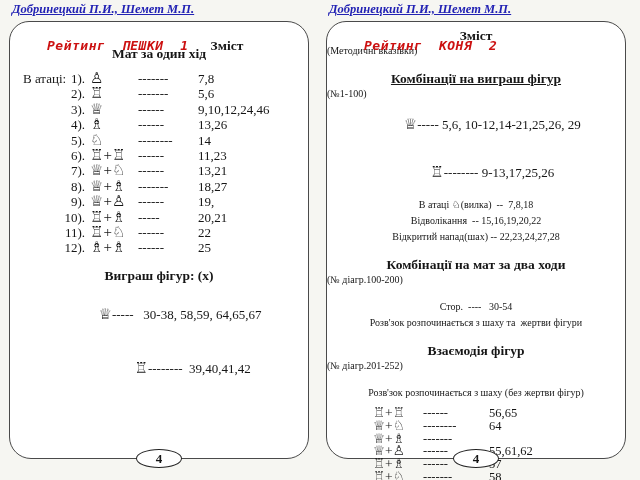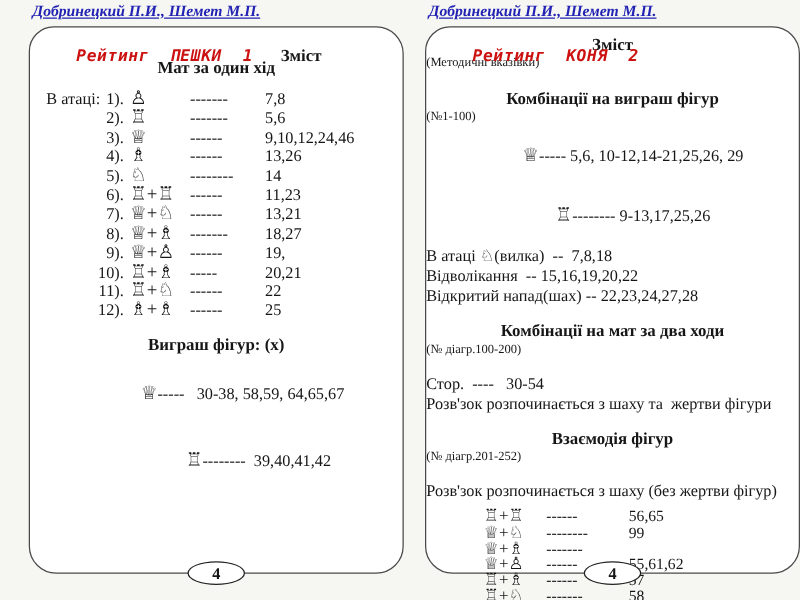--- a/index.html
+++ b/index.html
@@ -7,21 +7,21 @@
     --page-bg:#ffffff; --backdrop:#f6f6f2; --border:#4a4a4a;
   }
   *{box-sizing:border-box;}
   html,body{margin:0;padding:0;}
   body{
     width:640px;height:480px;overflow:hidden;
     background:var(--backdrop);
     font-family:"Liberation Serif", serif;
     color:var(--ink);
   }
-  .spread{display:flex;gap:17px;padding:2px 7px 0 23px;}
+  .spread{display:flex;gap:17px;padding:2px 7px 0 9px;}
   .col{position:relative;width:300px;flex:0 0 300px;}
   .author{
     color:var(--author-blue);
     font-weight:bold;font-style:italic;
     font-size:12.5px;line-height:15px;
     text-decoration:underline;
     padding-left:3px;white-space:pre;
   }
   .pagebox{
     position:relative;margin-top:4px;height:438px;
@@ -50,32 +50,32 @@
   .mate-list{padding-left:50px;}
   .lrow{display:grid;grid-template-columns:30px 48px 60px 112px;align-items:baseline;height:15.4px;font-size:13px;}
   .lrow .num{text-align:right;padding-right:5px;}
   .lrow .pg{text-align:left;}
   .extra{margin-top:13px;padding-left:13px;}
   .xrow{font-size:13px;line-height:16px;white-space:pre;}
   .win-rows{margin-top:5px;}
   .wrow{font-size:13px;line-height:18px;white-space:pre;}
   
   .crow{font-size:13px;line-height:16px;text-align:center;white-space:pre;}
-  .cline{font-size:13px;line-height:16px;text-align:left;white-space:pre;}
+  .cline{font-size:10px;line-height:16px;text-align:center;white-space:pre;}
   .pairs{margin-left:46px;margin-top:5px;}
   .prow{display:grid;grid-template-columns:50px 66px 1fr;align-items:baseline;height:12.8px;font-size:12.5px;}
   .prow .piece{font-size:13.5px;}
   .oval{
     position:absolute;left:50%;bottom:-10px;transform:translateX(-50%);
     width:46px;height:19px;background:var(--page-bg);
     border:1.4px solid #222;border-radius:50%;
     text-align:center;font-weight:bold;font-size:13px;line-height:18px;
   }
   .mt6{margin-top:6px;} .mt12{margin-top:12px;}
-  .mt13{margin-top:13px;} .mt24{margin-top:24px;}
+  .mt13{margin-top:13px;text-decoration:underline;} .mt24{margin-top:24px;}
 </style>
 </head>
 <body>
 
 <div class="spread">
 
   <section class="col">
     <div class="author">Добринецкий П.И., Шемет М.П.</div>
     <div class="pagebox">
       <div class="titlerow">
@@ -224,21 +224,21 @@
 
       <div class="pairs">
           <div class="prow">
           <span class="piece">♖+♖</span>
           <span class="pre">------</span>
           <span class="pre">56,65</span>
         </div>
           <div class="prow">
           <span class="piece">♕+♘</span>
           <span class="pre">--------</span>
-          <span class="pre">99</span>
+          <span class="pre">64</span>
         </div>
           <div class="prow">
           <span class="piece">♕+♗</span>
           <span class="pre">-------</span>
         </div>
           <div class="prow">
           <span class="piece">♕+♙</span>
           <span class="pre">------</span>
           <span class="pre">55,61,62</span>
         </div>

